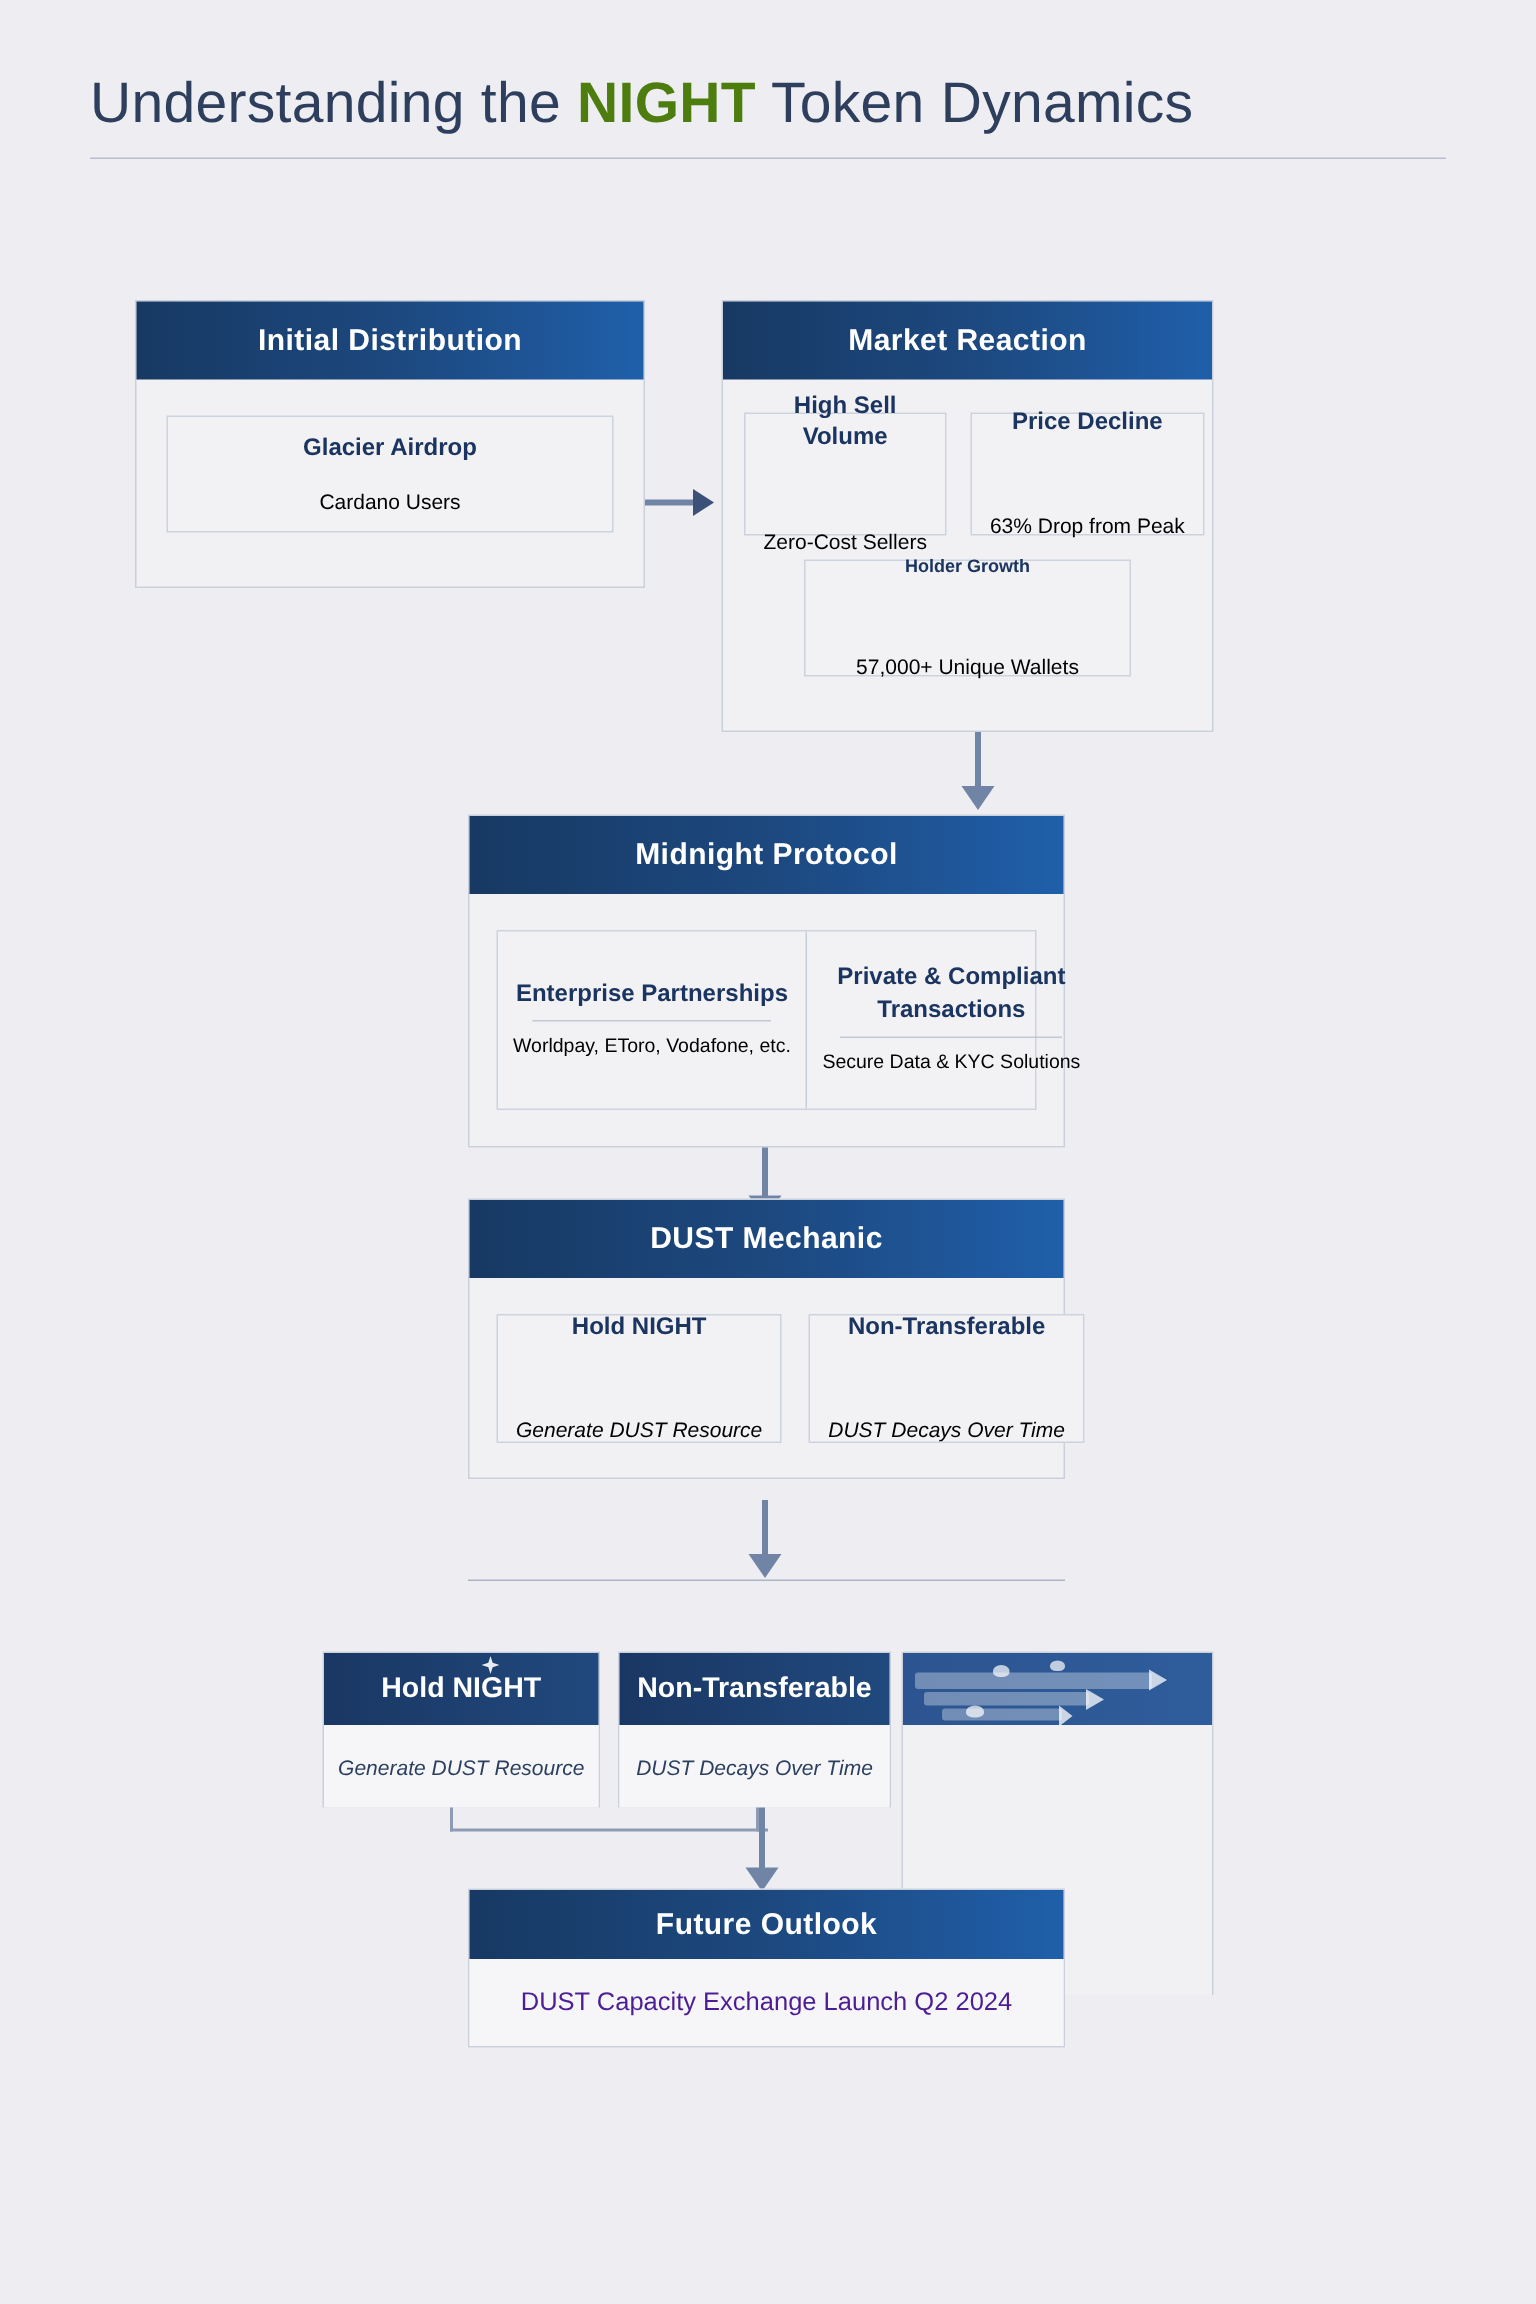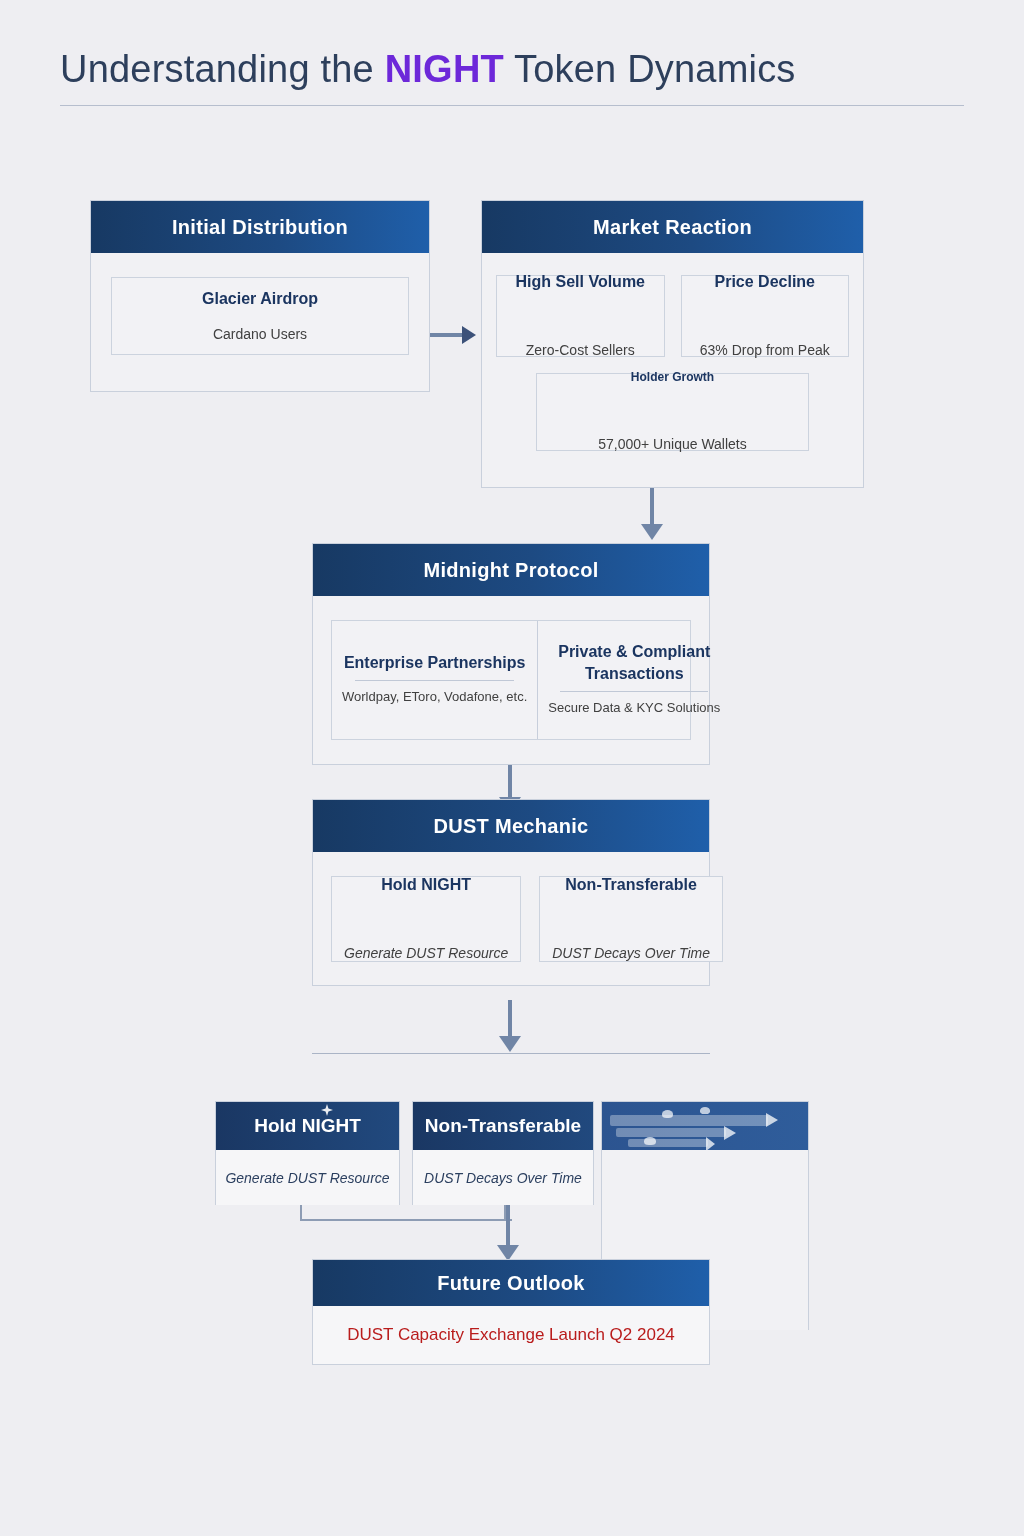--- a/index.html
+++ b/index.html
@@ -18,21 +18,21 @@
     position:absolute;left:60px;top:46px;width:904px;
   }
   .title{
     font-size:38px;
     font-weight:400;
     color:#2d3f5c;
     letter-spacing:0.2px;
     white-space:nowrap;
     line-height:1.25;
   }
-  .title .strong{font-weight:700;color:#6d28d9;}
+  .title .strong{font-weight:700;color:#4d7c0f;}
   .title-rule{
     position:absolute;left:0;top:59px;width:904px;height:1px;
     background:#b6bece;
   }
 
   
   .panel{
     position:absolute;
     background:#f1f1f4;
     border:1px solid #c9d0dc;
@@ -66,21 +66,21 @@
   }
   .card-title{
     font-size:16px;font-weight:700;color:#1b3560;
     text-align:center;line-height:1.35;
     padding-bottom:7px;
   }
   .card-sep{
     width:86%;height:1px;background:#c0c8d6;margin-bottom:8px;
   }
   .card-sub{
-    font-size:14px;color:#404040;text-align:center;line-height:1.3;
+    font-size:14px;color:#000000;text-align:center;line-height:1.3;
     white-space:nowrap;
   }
   .card-sub.small{font-size:13px;}
   .card-sub.ital{font-style:italic;}
 
   
   .splitbox{
     border:1px solid #ccd3de;background:#f2f2f5;display:flex;box-sizing:border-box;
   }
   .splitcell{
@@ -152,21 +152,21 @@
           <div class="card-sep"></div>
           <div class="card-sub">Cardano Users</div>
         </div>
       </div>
     </div>
   </div>
 
   <div class="hline" style="left:430px;top:333px;width:40px;"></div>
   <div class="arrow-right" style="left:462px;top:326px;"></div>
 
-  <div class="panel" style="left:481px;top:200px;width:383px;height:288px;">
+  <div class="panel" style="left:481px;top:200px;width:328px;height:288px;">
     <div class="panel-head">Market Reaction</div>
     <div class="panel-body" style="padding:22px 14px 14px 14px;">
       <div class="cardrow" style="gap:16px;">
         <div class="card" style="height:82px;justify-content:center;">
           <div class="card-title">High Sell Volume</div>
           <div class="card-sep"></div>
           <div class="card-sub">Zero-Cost Sellers</div>
         </div>
         <div class="card" style="height:82px;justify-content:center;">
           <div class="card-title">Price Decline</div>
@@ -261,17 +261,17 @@
 
   <div class="hline" style="left:300px;top:1219px;width:212px;height:2px;background:#8d9cb4;"></div>
   <div class="vline" style="left:300px;top:1205px;height:16px;width:2px;background:#8d9cb4;"></div>
   <div class="vline" style="left:504px;top:1205px;height:16px;width:2px;background:#8d9cb4;"></div>
   <div class="vline" style="left:506px;top:1205px;height:44px;"></div>
   <div class="arrow-down" style="left:497px;top:1245px;"></div>
 
   <div class="panel" style="left:312px;top:1259px;width:398px;height:106px;background:#f6f6f8;">
     <div class="panel-head" style="height:46px;">Future Outlook</div>
     <div class="panel-body" style="padding:0;height:58px;display:flex;align-items:center;justify-content:center;background:#f6f6f8;">
-      <div style="font-size:17px;color:#b91c1c;">DUST Capacity Exchange Launch Q2 2024</div>
+      <div style="font-size:17px;color:#4c1d95;">DUST Capacity Exchange Launch Q2 2024</div>
     </div>
   </div>
 
 </div>
 
 </body></html>

